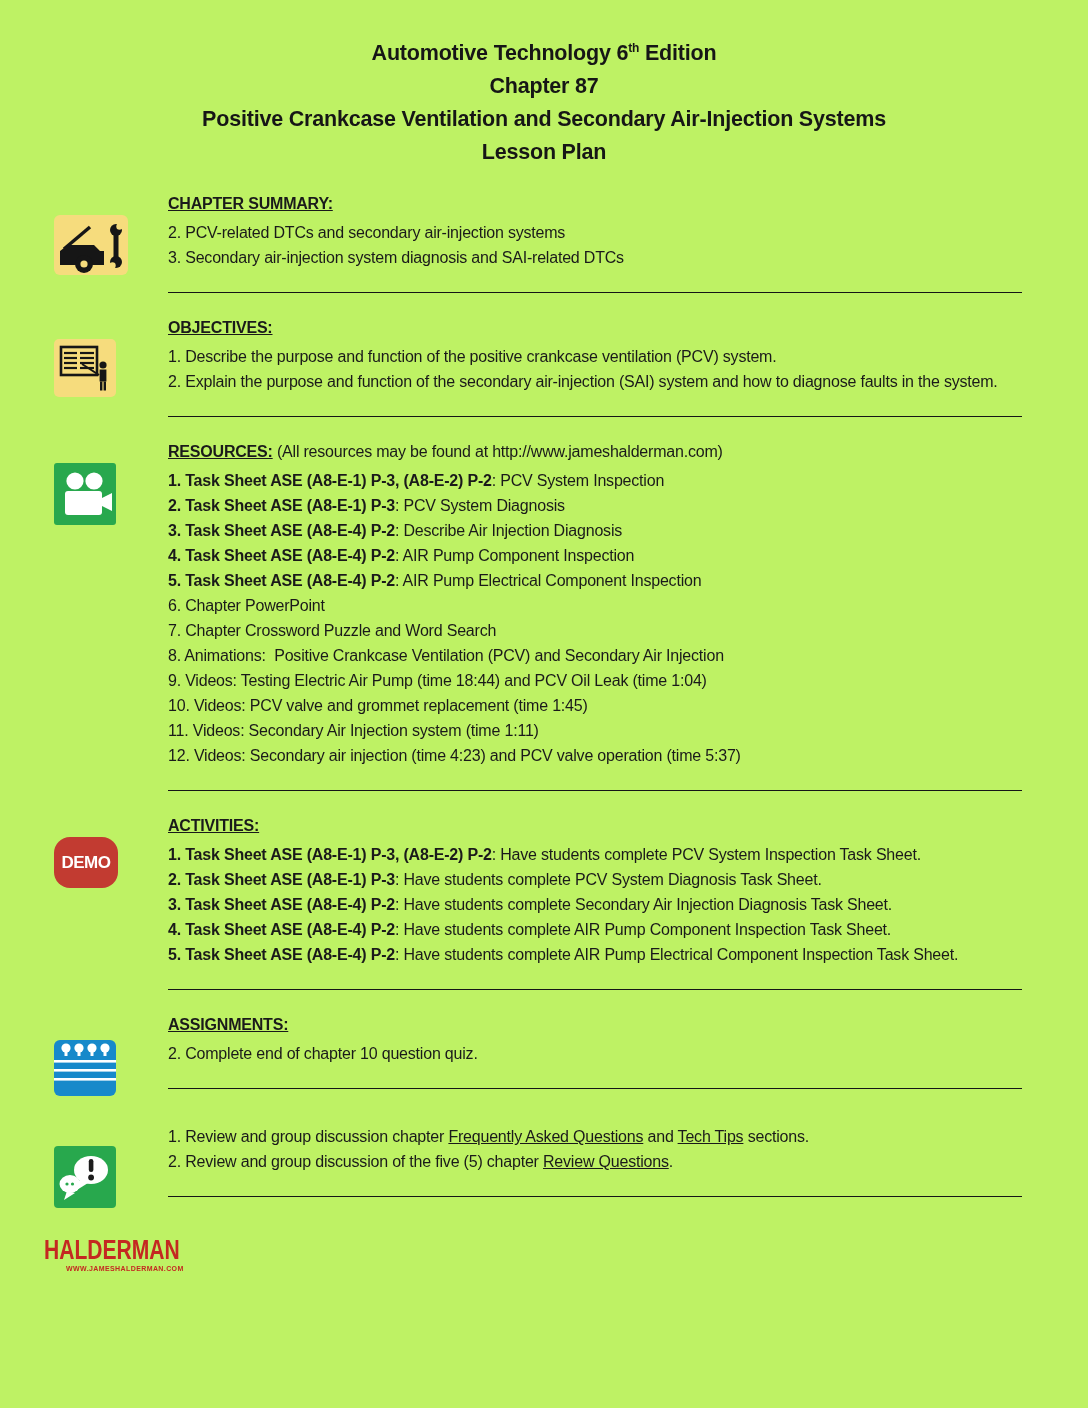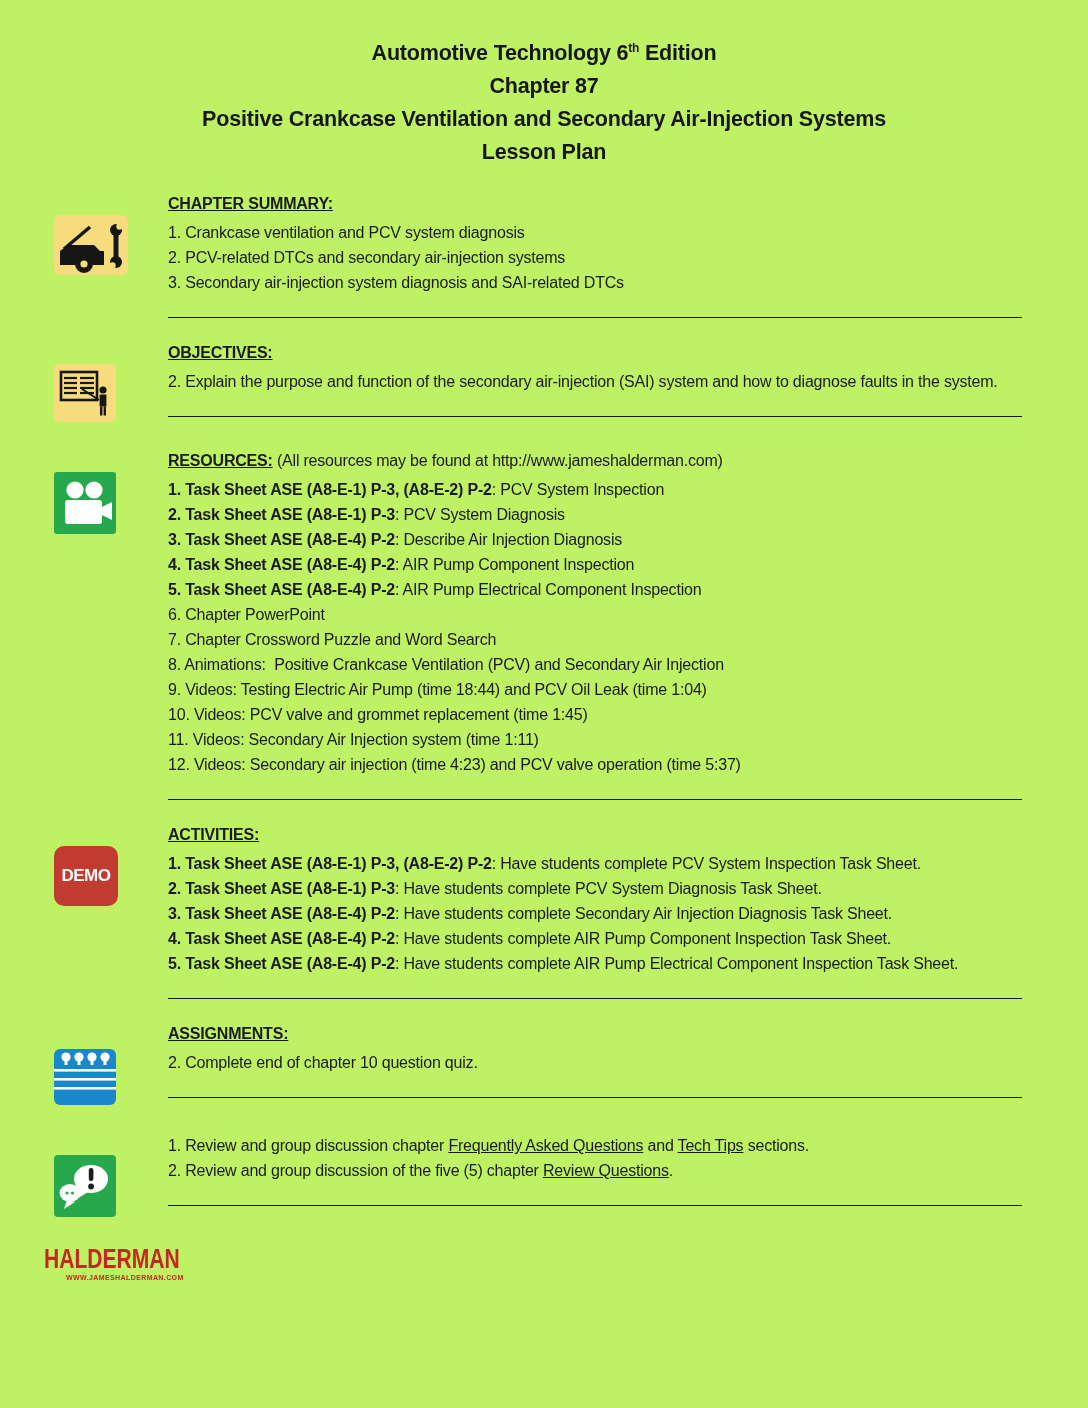--- a/index.html
+++ b/index.html
@@ -16,21 +16,21 @@
   .sec{display:flex;margin-top:24px;}
   .icon-col{flex:0 0 168px;box-sizing:border-box;padding-left:54px;padding-top:22px;}
   .icon{display:inline-block;line-height:0;}
   .content{flex:1;margin-right:66px;}
   .heading{margin:0 0 5px 0;font-size:16px;line-height:22px;font-weight:400;letter-spacing:-0.2px;}
   .item{margin:0;font-size:16px;line-height:25px;letter-spacing:-0.2px;white-space:pre-wrap;}
   .b{font-weight:700;}
   .u{text-decoration:underline;}
   .sep{border:none;border-top:1.6px solid #161616;margin:22px 0 0 0;}
   .demo-box{
-    width:64px;height:60px;border-radius:10px;display:flex;align-items:center;justify-content:center;
+    width:64px;height:51px;border-radius:16px;display:flex;align-items:center;justify-content:center;
     color:#fff;font-weight:700;font-size:17px;letter-spacing:-0.5px;
   }
   .footer{margin:24px 0 0 44px;}
   .logo-text{
     color:#c42821;font-weight:700;font-size:27px;line-height:28px;
     transform:scaleX(0.78);transform-origin:left top;white-space:nowrap;
   }
   .logo-url{
     color:#c42821;font-weight:700;font-size:7px;letter-spacing:0.4px;
     margin-left:22px;margin-top:1px;white-space:nowrap;
@@ -55,21 +55,20 @@
     <circle cx="30" cy="49" r="9" fill="#161616"></circle>
               <circle cx="30" cy="49" r="3.6" fill="#f6dc7d"></circle>
     <circle cx="62" cy="15" r="6" fill="#161616"></circle>
               <circle cx="65.5" cy="11.5" r="3.2" fill="#f6dc7d"></circle>
     <rect x="59.5" y="18" width="5" height="26" fill="#161616"></rect>
     <circle cx="62" cy="47" r="6" fill="#161616"></circle>
               <circle cx="58.5" cy="50.5" r="3.2" fill="#f6dc7d"></circle>
   </svg></span></div>
         <div class="content">
           <p class="heading"><span class="b u">CHAPTER SUMMARY:</span></p>
-          <p class="item"><span>1. Crankcase ventilation and PCV system diagnosis</span></p>
           <p class="item"><span>2. PCV-related DTCs and secondary air-injection systems</span></p>
           <p class="item"><span>3. Secondary air-injection system diagnosis and SAI-related DTCs</span></p>
           <hr class="sep">
         </div>
       </section>
       <section class="sec">
         <div class="icon-col"><span class="icon"><svg width="62" height="58" viewBox="0 0 62 58">
     <rect width="62" height="58" rx="5" fill="#f6dc7d"></rect>
     <rect x="7" y="8" width="36" height="28" fill="none" stroke="#161616" stroke-width="2.6"></rect>
     <g stroke="#161616" stroke-width="2.2">
@@ -83,20 +82,21 @@
                 <line x1="26" y1="29" x2="40" y2="29"></line>
     </g>
     <line x1="28" y1="25" x2="45" y2="36" stroke="#161616" stroke-width="2"></line>
     <circle cx="49" cy="26" r="3.6" fill="#161616"></circle>
     <rect x="45.6" y="30.5" width="6.8" height="12" fill="#161616"></rect>
     <rect x="46" y="42.5" width="2.4" height="9" fill="#161616"></rect>
     <rect x="49.6" y="42.5" width="2.4" height="9" fill="#161616"></rect>
   </svg></span></div>
         <div class="content">
           <p class="heading"><span class="b u">OBJECTIVES:</span></p>
+          <p class="item"><span>1. Describe the purpose and function of the positive crankcase ventilation (PCV) system.</span></p>
           <p class="item"><span>2. Explain the purpose and function of the secondary air-injection (SAI) system and how to diagnose faults in the system.</span></p>
           <hr class="sep">
         </div>
       </section>
       <section class="sec">
         <div class="icon-col"><span class="icon"><svg width="62" height="62" viewBox="0 0 62 62">
     <rect width="62" height="62" rx="3" fill="#28a84d"></rect>
     <circle cx="21" cy="18" r="8.6" fill="#fff"></circle>
               <circle cx="40" cy="18" r="8.6" fill="#fff"></circle>
     <rect x="11" y="28" width="37" height="24" rx="3" fill="#fff"></rect>

